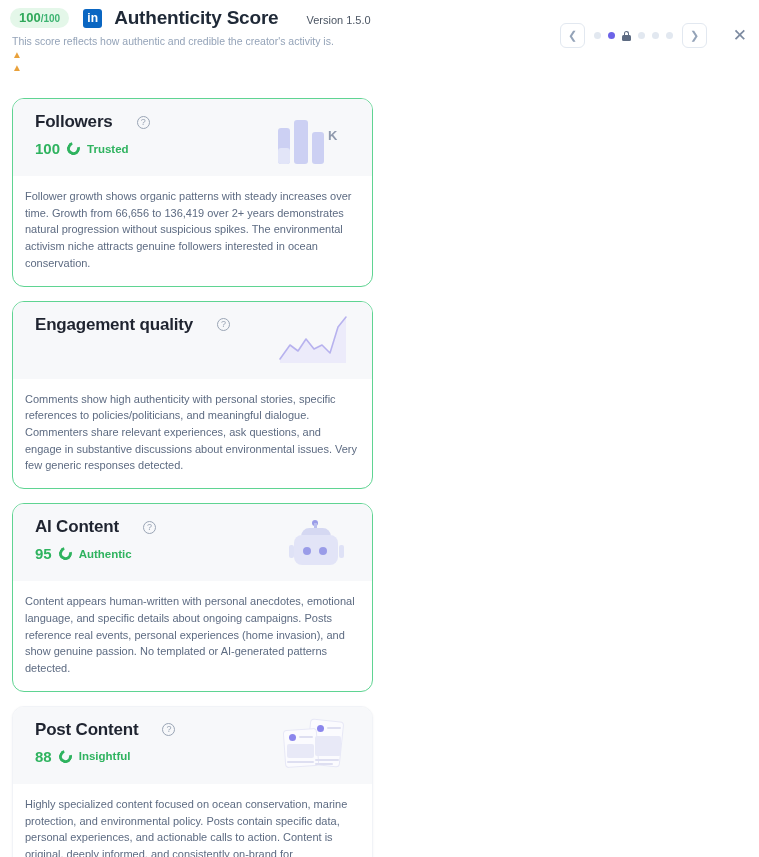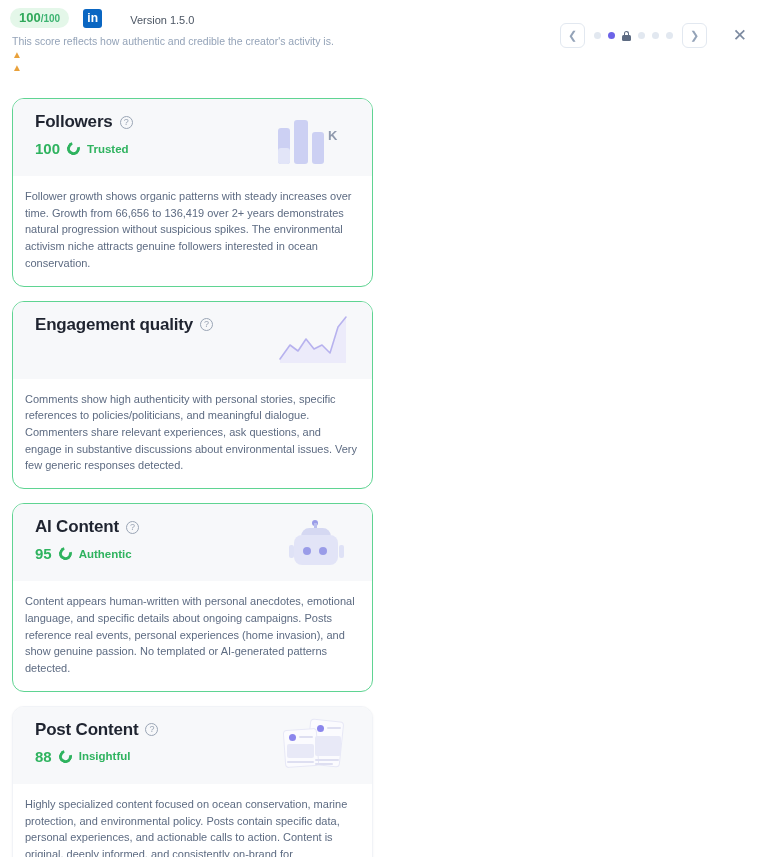--- a/index.html
+++ b/index.html
@@ -65,21 +65,21 @@
     border:1px solid transparent;
   }
   .card.bordered { border: 1px solid #5fd492; }
   .card.plain { border: 1px solid #f1f3f7; box-shadow: 0 1px 3px rgba(20,30,60,.055); }
   .card-head {
     background:#f7f8fa; padding: 13px 16px 12px 22px;
     display:flex; justify-content:space-between; align-items:flex-start;
     position: relative; min-height: 70px;
   }
   .card.plain .card-head { background:#f7f8fa; }
-  .card-title { font-size: 17px; font-weight: 700; color:#1f2430; display:flex; align-items:center; gap:7px; letter-spacing:-.2px;}
+  .card-title { font-size: 17px; font-weight: 700; color:#1f2430; display:flex; align-items:center; gap:24px; letter-spacing:-.2px;}
   .q-ico {
     width: 13px; height: 13px; border:1.2px solid #9aa5b5; border-radius:50%;
     font-size: 9px; color:#9aa5b5; line-height: 11px; text-align:center; font-weight:400;
     display:inline-block;
   }
   .score-row { display:flex; align-items:center; gap:7px; margin-top: 8px;}
   .score-num { font-size: 15px; font-weight: 700; color:#2fb35f; }
   .ring {
     width: 13px; height: 13px; border-radius:50%;
     border: 3px solid #2fb35f; border-top-color: transparent; transform: rotate(30deg);
@@ -122,20 +122,21 @@
 
 <div class="page">
 
   <div class="header">
     <div class="title-row">
       <div class="score-pill">
         <span>100</span>
         <span class="den">/100</span>
       </div>
       <div class="li-icon">in</div>
+      <div class="app-title">Authenticity Score</div>
       <div class="version">Version 1.5.0</div>
     </div>
 
     <div class="subtitle">This score reflects how authentic and credible the creator's activity is.</div>
 
     <div class="warn-line">
       <span class="warn-ico">▲</span>
     </div>
     <div class="warn-line">
       <span class="warn-ico">▲</span>

